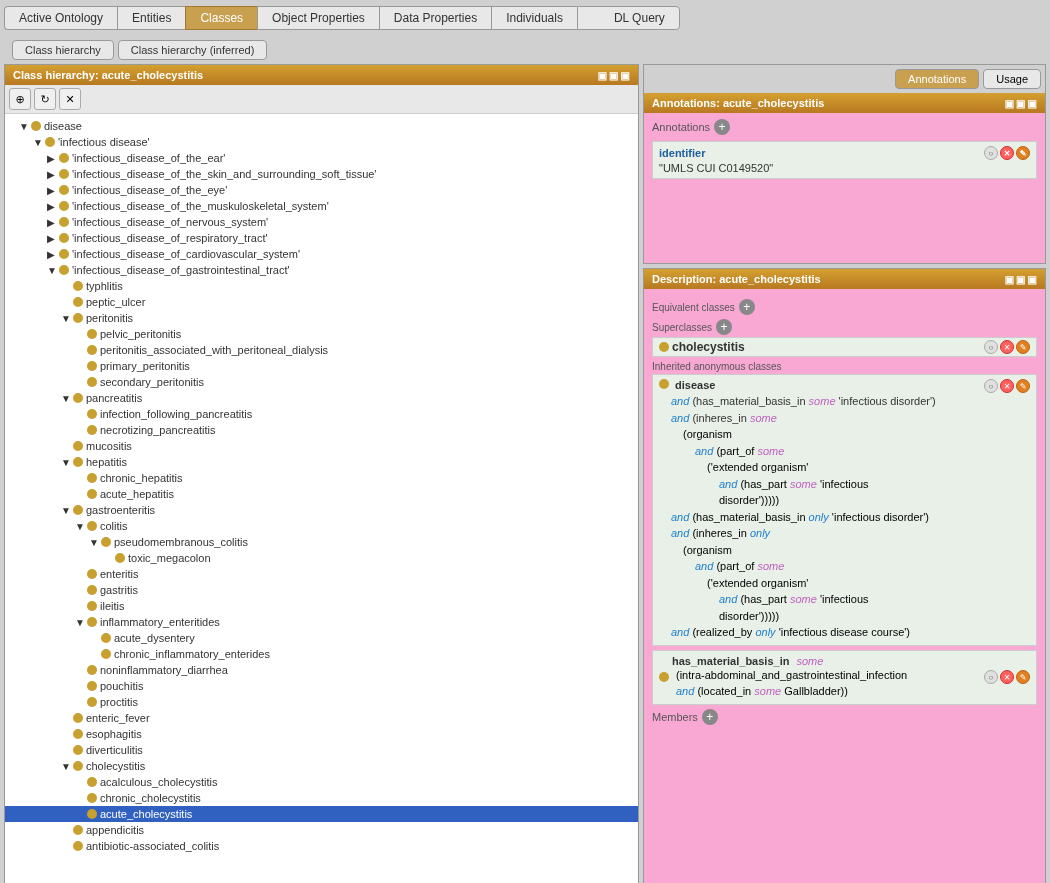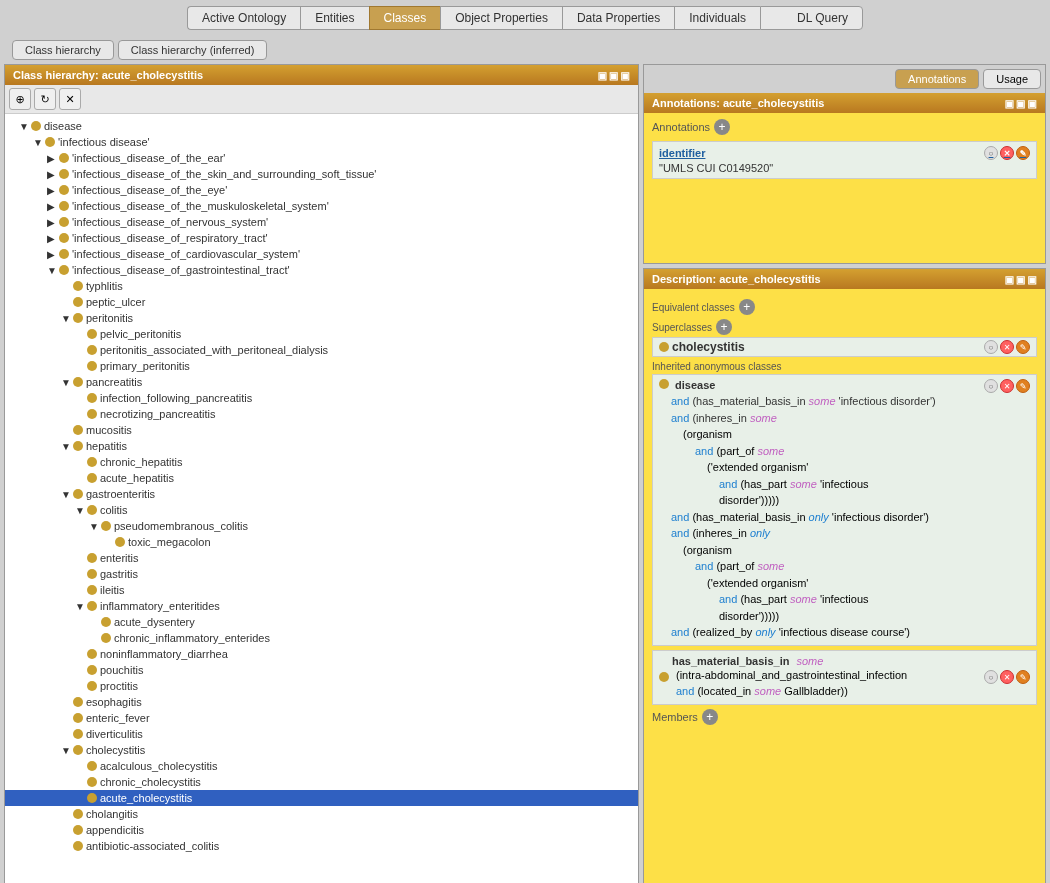--- a/index.html
+++ b/index.html
@@ -1,21 +1,20 @@
 <!DOCTYPE html>
 <html><head>
   <meta charset="utf-8">
   <style>
     * { box-sizing: border-box; margin: 0; padding: 0; }
     body { font-family: Arial, sans-serif; font-size: 12px; background: #d0d0d0; width: 1050px; height: 883px; overflow: hidden; }
 
     
     .menu-bar {
       display: flex;
-      justify-content: center;
       align-items: center;
       background: #d0d0d0;
       padding: 6px 4px;
       gap: 0;
     }
     .menu-tab {
       padding: 4px 14px;
       border: 1px solid #999;
       background: #e8e8e8;
       cursor: pointer;
@@ -126,21 +125,21 @@
     .right-panel {
       flex: 1;
       display: flex;
       flex-direction: column;
       gap: 4px;
     }
 
     
     .right-sub-panel {
       border: 1px solid #999;
-      background: #fde047;
+      background: #f9a8d4;
       display: flex;
       flex-direction: column;
     }
     .annotations-panel { flex: 0 0 auto; min-height: 200px; }
     .description-panel { flex: 1; overflow: hidden; display: flex; flex-direction: column; }
 
     
     .annotations-content {
       padding: 6px 8px;
       flex: 1;
@@ -169,21 +168,20 @@
       margin-bottom: 4px;
     }
     .annotation-key {
       font-weight: bold;
       color: #2060a0;
       font-size: 11px;
       display: flex;
       justify-content: space-between;
       align-items: center;
       margin-bottom: 2px;
-      text-decoration: underline;
     }
     .annotation-value { font-size: 11px; color: #333; }
     .icon-btns { display: flex; gap: 2px; }
     .icon-btn {
       width: 14px; height: 14px;
       border-radius: 50%;
       border: 1px solid #aaa;
       background: #e0e0e0;
       display: flex; align-items: center; justify-content: center;
       font-size: 8px;
@@ -226,21 +224,21 @@
       padding: 2px 6px;
     }
     .superclass-label { font-weight: bold; color: #333; font-size: 12px; }
     .inh-label { color: #555; font-size: 10px; margin: 4px 0 2px 0; }
     .desc-block {
       background: #e8f0e8;
       border: 1px solid #ccc;
       padding: 4px 6px;
       margin-bottom: 4px;
     }
-    .kw-and { color: #2080d0; }
+    .kw-and { color: #2080d0; font-style: italic; }
     .kw-some { color: #c060c0; font-style: italic; }
     .kw-only { color: #2080d0; font-style: italic; }
     .prop-name { color: #333; }
     .val-str { color: #333; }
     .has-material {
       display: flex;
       align-items: center;
       background: #e8f0e8;
       border: 1px solid #ccc;
       padding: 4px 6px;
@@ -384,20 +382,26 @@
           <span class="dot"></span>
           <span class="item-label">peritonitis_associated_with_peritoneal_dialysis</span>
         </div>
         <div class="tree-item">
           <span class="indent" style="width: 70px;">&nbsp;</span>
           <span class="arrow"></span>
           <span class="dot"></span>
           <span class="item-label">primary_peritonitis</span>
         </div>
         <div class="tree-item">
+          <span class="indent" style="width: 70px;">&nbsp;</span>
+          <span class="arrow"></span>
+          <span class="dot"></span>
+          <span class="item-label">secondary_peritonitis</span>
+        </div>
+        <div class="tree-item">
           <span class="indent" style="width: 56px;">&nbsp;</span>
           <span class="arrow">▼</span>
           <span class="dot"></span>
           <span class="item-label">pancreatitis</span>
         </div>
         <div class="tree-item">
           <span class="indent" style="width: 70px;">&nbsp;</span>
           <span class="arrow"></span>
           <span class="dot"></span>
           <span class="item-label">infection_following_pancreatitis</span>
@@ -507,32 +511,32 @@
         <div class="tree-item">
           <span class="indent" style="width: 70px;">&nbsp;</span>
           <span class="arrow"></span>
           <span class="dot"></span>
           <span class="item-label">proctitis</span>
         </div>
         <div class="tree-item">
           <span class="indent" style="width: 56px;">&nbsp;</span>
           <span class="arrow"></span>
           <span class="dot"></span>
+          <span class="item-label">enteric_fever</span>
+        </div>
+        <div class="tree-item">
+          <span class="indent" style="width: 56px;">&nbsp;</span>
+          <span class="arrow"></span>
+          <span class="dot"></span>
           <span class="item-label">esophagitis</span>
         </div>
         <div class="tree-item">
           <span class="indent" style="width: 56px;">&nbsp;</span>
           <span class="arrow"></span>
           <span class="dot"></span>
-          <span class="item-label">enteric_fever</span>
-        </div>
-        <div class="tree-item">
-          <span class="indent" style="width: 56px;">&nbsp;</span>
-          <span class="arrow"></span>
-          <span class="dot"></span>
           <span class="item-label">diverticulitis</span>
         </div>
         <div class="tree-item">
           <span class="indent" style="width: 56px;">&nbsp;</span>
           <span class="arrow">▼</span>
           <span class="dot"></span>
           <span class="item-label">cholecystitis</span>
         </div>
         <div class="tree-item">
           <span class="indent" style="width: 70px;">&nbsp;</span>
@@ -544,26 +548,20 @@
           <span class="indent" style="width: 70px;">&nbsp;</span>
           <span class="arrow"></span>
           <span class="dot"></span>
           <span class="item-label">chronic_cholecystitis</span>
         </div>
         <div class="tree-item selected">
           <span class="indent" style="width: 70px;">&nbsp;</span>
           <span class="arrow"></span>
           <span class="dot"></span>
           <span class="item-label">acute_cholecystitis</span>
-        </div>
-        <div class="tree-item">
-          <span class="indent" style="width: 56px;">&nbsp;</span>
-          <span class="arrow"></span>
-          <span class="dot"></span>
-          <span class="item-label">cholangitis</span>
         </div>
         <div class="tree-item">
           <span class="indent" style="width: 56px;">&nbsp;</span>
           <span class="arrow"></span>
           <span class="dot"></span>
           <span class="item-label">appendicitis</span>
         </div>
         <div class="tree-item">
           <span class="indent" style="width: 56px;">&nbsp;</span>
           <span class="arrow"></span>

